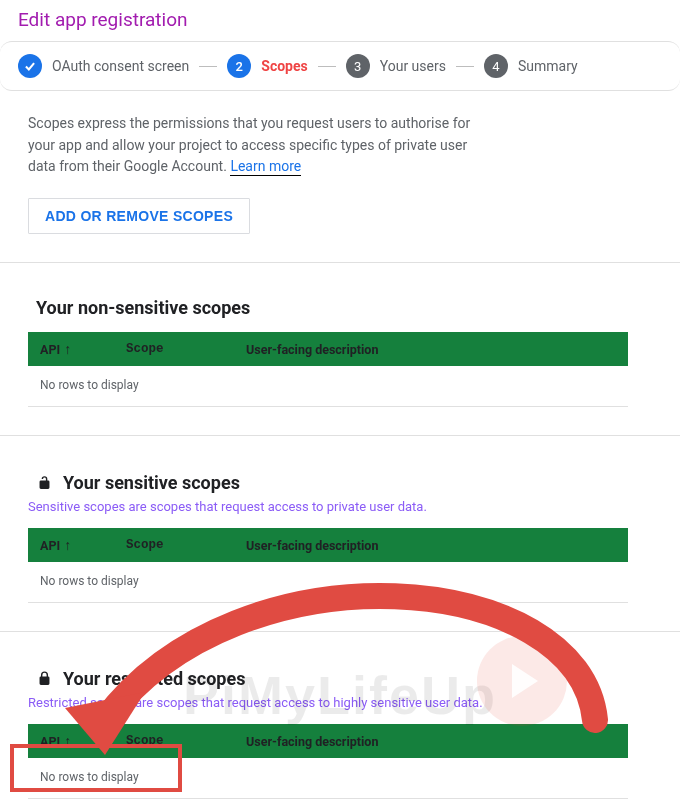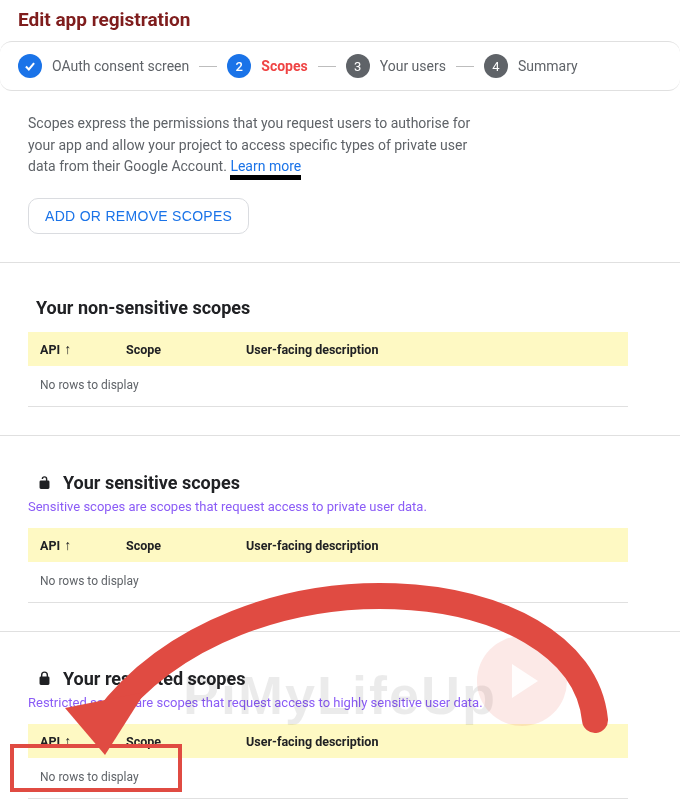--- a/index.html
+++ b/index.html
@@ -18,22 +18,22 @@
   .page {
     padding: 8px 0 0 0;
     position: relative;
   }
 
   .header {
     padding: 0 18px 10px 18px;
   }
   .page-title {
     font-size: 19px;
-    font-weight: 700;
-    color: #7f1d1d;
+    font-weight: 400;
+    color: #a21caf;
   }
 
   .stepper {
     border-top: 1px solid #e0e0e0;
     border-bottom: 1px solid #e0e0e0;
     padding: 12px 18px;
     display: flex;
     align-items: center;
     border-radius: 12px;
   }
@@ -75,32 +75,32 @@
   }
   .intro {
     font-size: 14px;
     color: #5f6368;
     line-height: 1.55;
     max-width: 470px;
   }
   .intro a {
     color: #1a73e8;
     text-decoration: none;
-    border-bottom: 5px solid #000000;
+    border-bottom: 1px solid #000000;
     padding-bottom: 1px;
   }
 
   .btn-outline {
     margin-top: 20px;
     display: inline-block;
     border: 1px solid #dadce0;
-    border-radius: 10px;
+    border-radius: 1px;
     padding: 9px 16px;
     font-size: 14px;
-    font-weight: 400;
+    font-weight: 700;
     letter-spacing: 0.3px;
     color: #1a73e8;
     background: #fff;
     cursor: pointer;
   }
 
   .section {
     margin-top: 48px;
     padding: 0 28px;
   }
@@ -127,31 +127,31 @@
     margin: 28px 0 0 0;
   }
 
   table.scopes {
     width: 600px;
     max-width: 100%;
     border-collapse: collapse;
     margin-top: 14px;
   }
   table.scopes thead {
-    background: #fef9c3;
+    background: #15803d;
   }
   table.scopes th {
     text-align: left;
     font-size: 12.5px;
     font-weight: 700;
     color: #202124;
     padding: 9px 12px;
   }
   table.scopes th:first-child { width: 86px; }
-  table.scopes th:nth-child(2) { width: 120px; }
+  table.scopes th:nth-child(2) { width: 120px; font-family: Liberation Mono, monospace; }
   .sort-icon {
     margin-left: 4px;
     font-size: 14px;
     display: inline-block;
   }
   table.scopes tbody td {
     padding: 12px 12px 14px 12px;
     font-size: 12px;
     color: #5f6368;
     border-bottom: 1px solid #e0e0e0;

